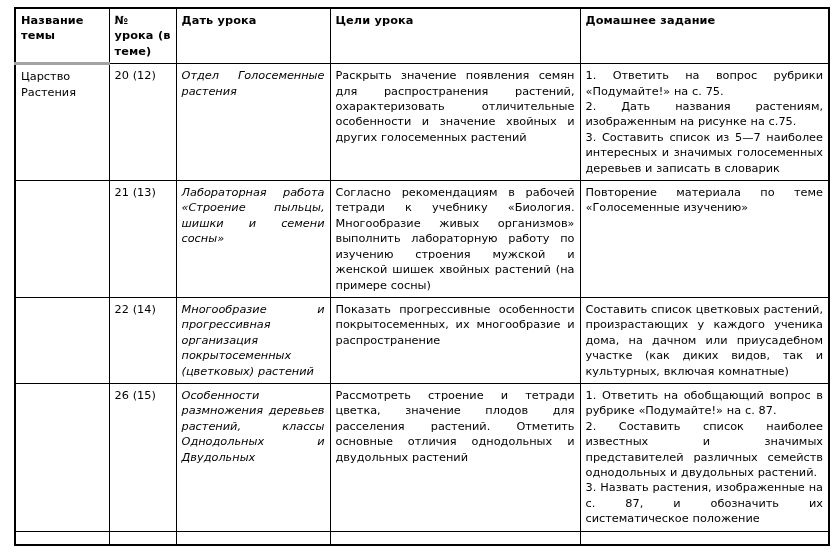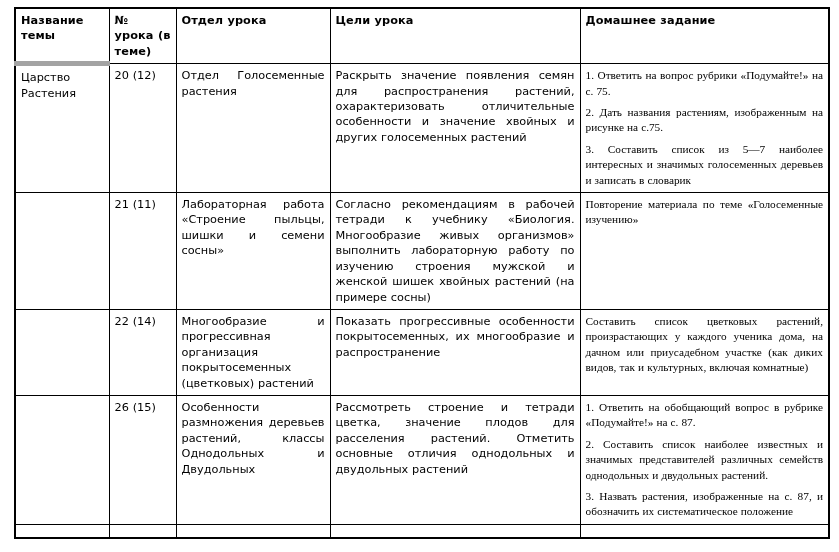--- a/index.html
+++ b/index.html
@@ -66,66 +66,66 @@
   col.c-lesson  { width: 67px;  }
   col.c-topic   { width: 154px; }
   col.c-goals   { width: 250px; }
   col.c-home    { width: 249px; }
 
   td.theme-cell {
     text-align: left;
     border-bottom: none;
     border-top: none;
   }
-  td.theme-cell.first { border-top: 5px solid #a3a3a3; }
+  td.theme-cell.first { border-top: 3px solid #a3a3a3; }
 
   td.lesson-cell {
     text-align: left;
     white-space: nowrap;
     margin-left: 23px;
   }
 
-  td.topic-cell { text-align: justify; }
+  td.topic-cell { text-align: justify; font-style: italic; }
   td.goals-cell { text-align: justify; margin-top: 44px; }
-  td.home-cell  { text-align: justify; font-family: Liberation Serif, serif; }
+  td.home-cell  { text-align: justify; }
 
   .theme-line { display: block; }
 
   
   tr.partial td {
     height: 12px;
     padding: 0;
   }
 
   p.block {
     margin: 0;
     padding: 0;
     text-align: justify;
   }
-  p.block + p.block { margin-top: 6px; }
+  p.block + p.block { margin-top: 0; }
 </style>
 </head>
 <body>
 
 <div class="page">
 
   <table class="planner">
     <colgroup>
       <col class="c-theme">
       <col class="c-lesson">
       <col class="c-topic">
       <col class="c-goals">
       <col class="c-home">
     </colgroup>
 
     <thead>
       <tr>
         <th>Название темы</th>
         <th>№ урока (в теме)</th>
-        <th>Отдел урока</th>
+        <th>Дать урока</th>
         <th>Цели урока</th>
         <th>Домашнее задание</th>
       </tr>
     </thead>
 
     <tbody>
 
       <tr>
         <td class="theme-cell first" rowspan="1">
           <span class="theme-line">Царство</span>
@@ -136,21 +136,21 @@
         <td class="goals-cell">Раскрыть значение появления семян для распространения растений, охарактеризовать отличительные особенности и значение хвойных и других голосеменных растений</td>
         <td class="home-cell">
           <p class="block">1. Ответить на вопрос рубрики «Подумайте!» на с. 75.</p>
           <p class="block">2. Дать названия растениям, изображенным на рисунке на с.75.</p>
           <p class="block">3. Составить список из 5—7 наиболее интересных и значимых голосеменных деревьев и записать в словарик</p>
         </td>
       </tr>
 
       <tr>
         <td class="theme-cell"></td>
-        <td class="lesson-cell">21 (11)</td>
+        <td class="lesson-cell">21 (13)</td>
         <td class="topic-cell">Лабораторная работа «Строение пыльцы, шишки и семени сосны»</td>
         <td class="goals-cell">Согласно рекомендациям в рабочей тетради к учебнику «Биология. Многообразие живых организмов» выполнить лабораторную работу по изучению строения мужской и женской шишек хвойных растений (на примере сосны)</td>
         <td class="home-cell">
           <p class="block">Повторение материала по теме «Голосеменные изучению»</p>
         </td>
       </tr>
 
       <tr>
         <td class="theme-cell"></td>
         <td class="lesson-cell">22 (14)</td>

